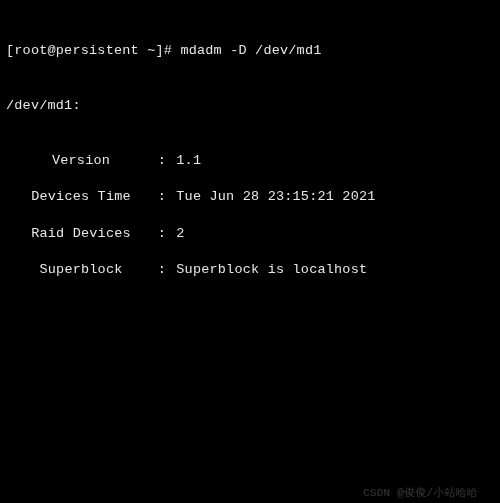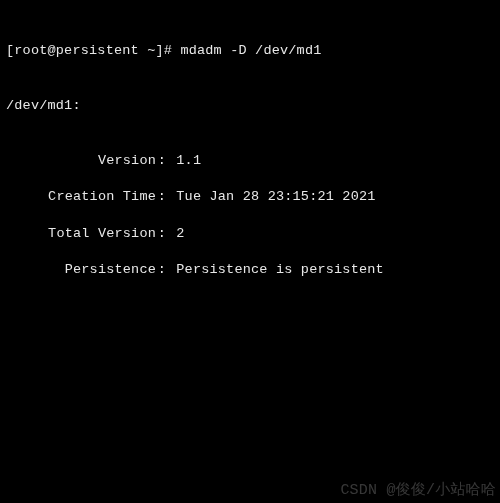--- a/index.html
+++ b/index.html
@@ -11,45 +11,45 @@
     line-height: 1.35;
     letter-spacing: 0.2px;
     width: 500px;
     height: 503px;
     padding: 6px 6px 2px 6px;
     overflow: hidden;
     position: relative;
   }
   .terminal { white-space: pre; }
   .prompt-line { white-space: pre; }
-  .label { display: inline-block; width: 150px; text-align: right; }
+  .label { display: inline-block; width: 150px; text-align: center; }
   .colon { display: inline-block; width: 12px; text-align: center; }
   .kv-line { white-space: pre; font-family: Liberation Mono, monospace; }
   .blank { height: 1.35em; }
   .watermark {
     position: absolute;
-    right: 4px;
+    right: 22px;
     bottom: 2px;
-    font-size: 15px;
+    font-size: 11px;
     color: rgba(220,220,220,0.25);
   }
 </style>
 </head>
 <body>
 
 <div class="terminal">
 
 <div class="prompt-line">[<span>root@persistent</span> <span>~</span>]# <span>mdadm -D /dev/md1</span></div>
 
 <div class="kv-line">/dev/md1:</div>
 
 <div class="kv-line"><span class="label">Version</span><span class="colon">:</span> <span>1.1</span></div>
-<div class="kv-line"><span class="label">Creation Time</span><span class="colon">:</span> <span>Tue Jan 28 23:15:21 2021</span></div>
-<div class="kv-line"><span class="label">Total Version</span><span class="colon">:</span> <span>2</span></div>
-<div class="kv-line"><span class="label">Persistence</span><span class="colon">:</span> <span>Persistence is persistent</span></div>
+<div class="kv-line"><span class="label">Devices Time</span><span class="colon">:</span> <span>Tue Jun 28 23:15:21 2021</span></div>
+<div class="kv-line"><span class="label">Raid Devices</span><span class="colon">:</span> <span>2</span></div>
+<div class="kv-line"><span class="label">Superblock</span><span class="colon">:</span> <span>Superblock is localhost</span></div>
 
 <div class="blank"></div>
 
 
 
 
 
 
 
 

